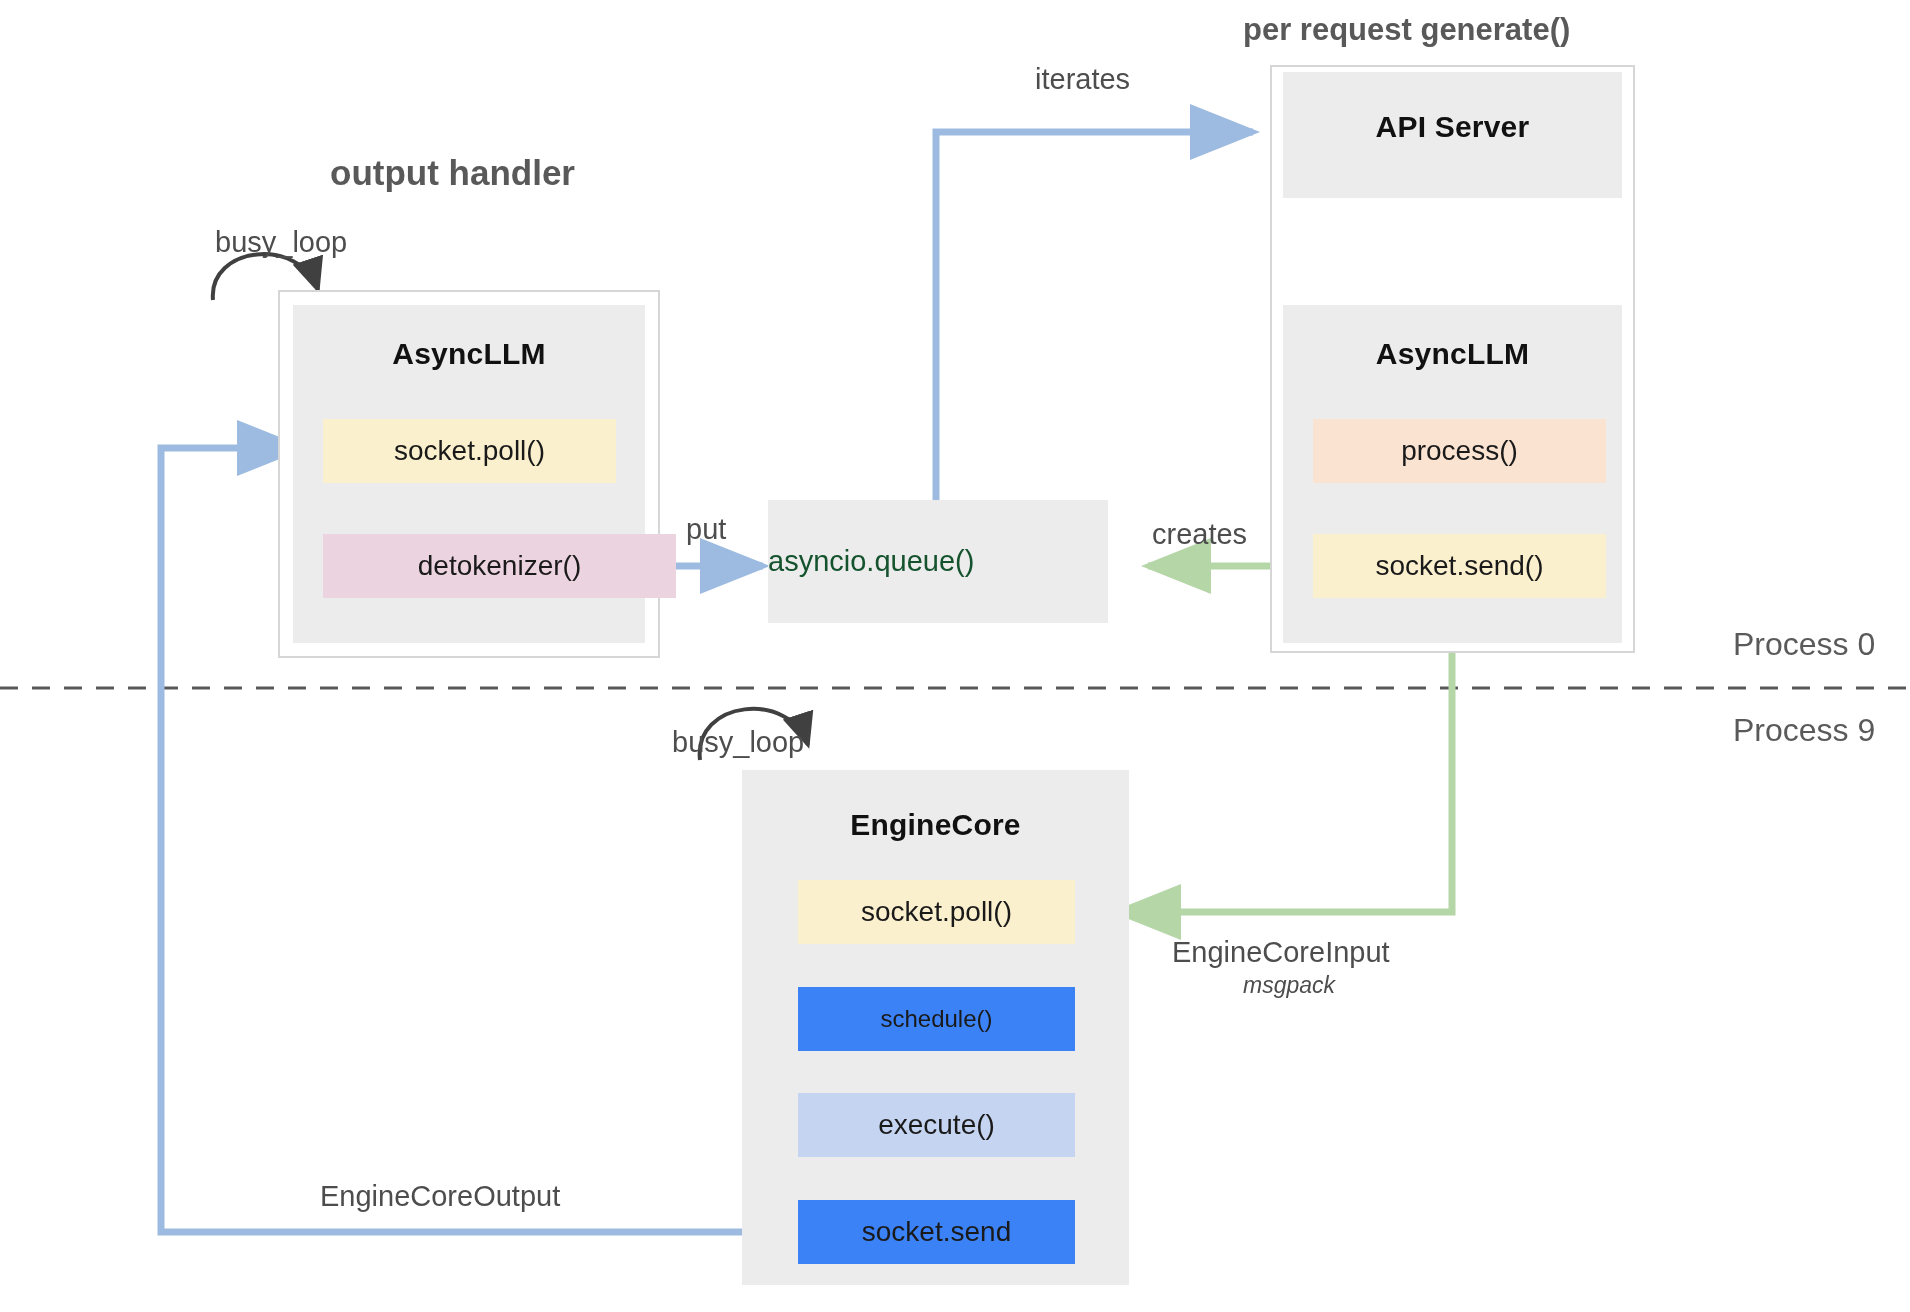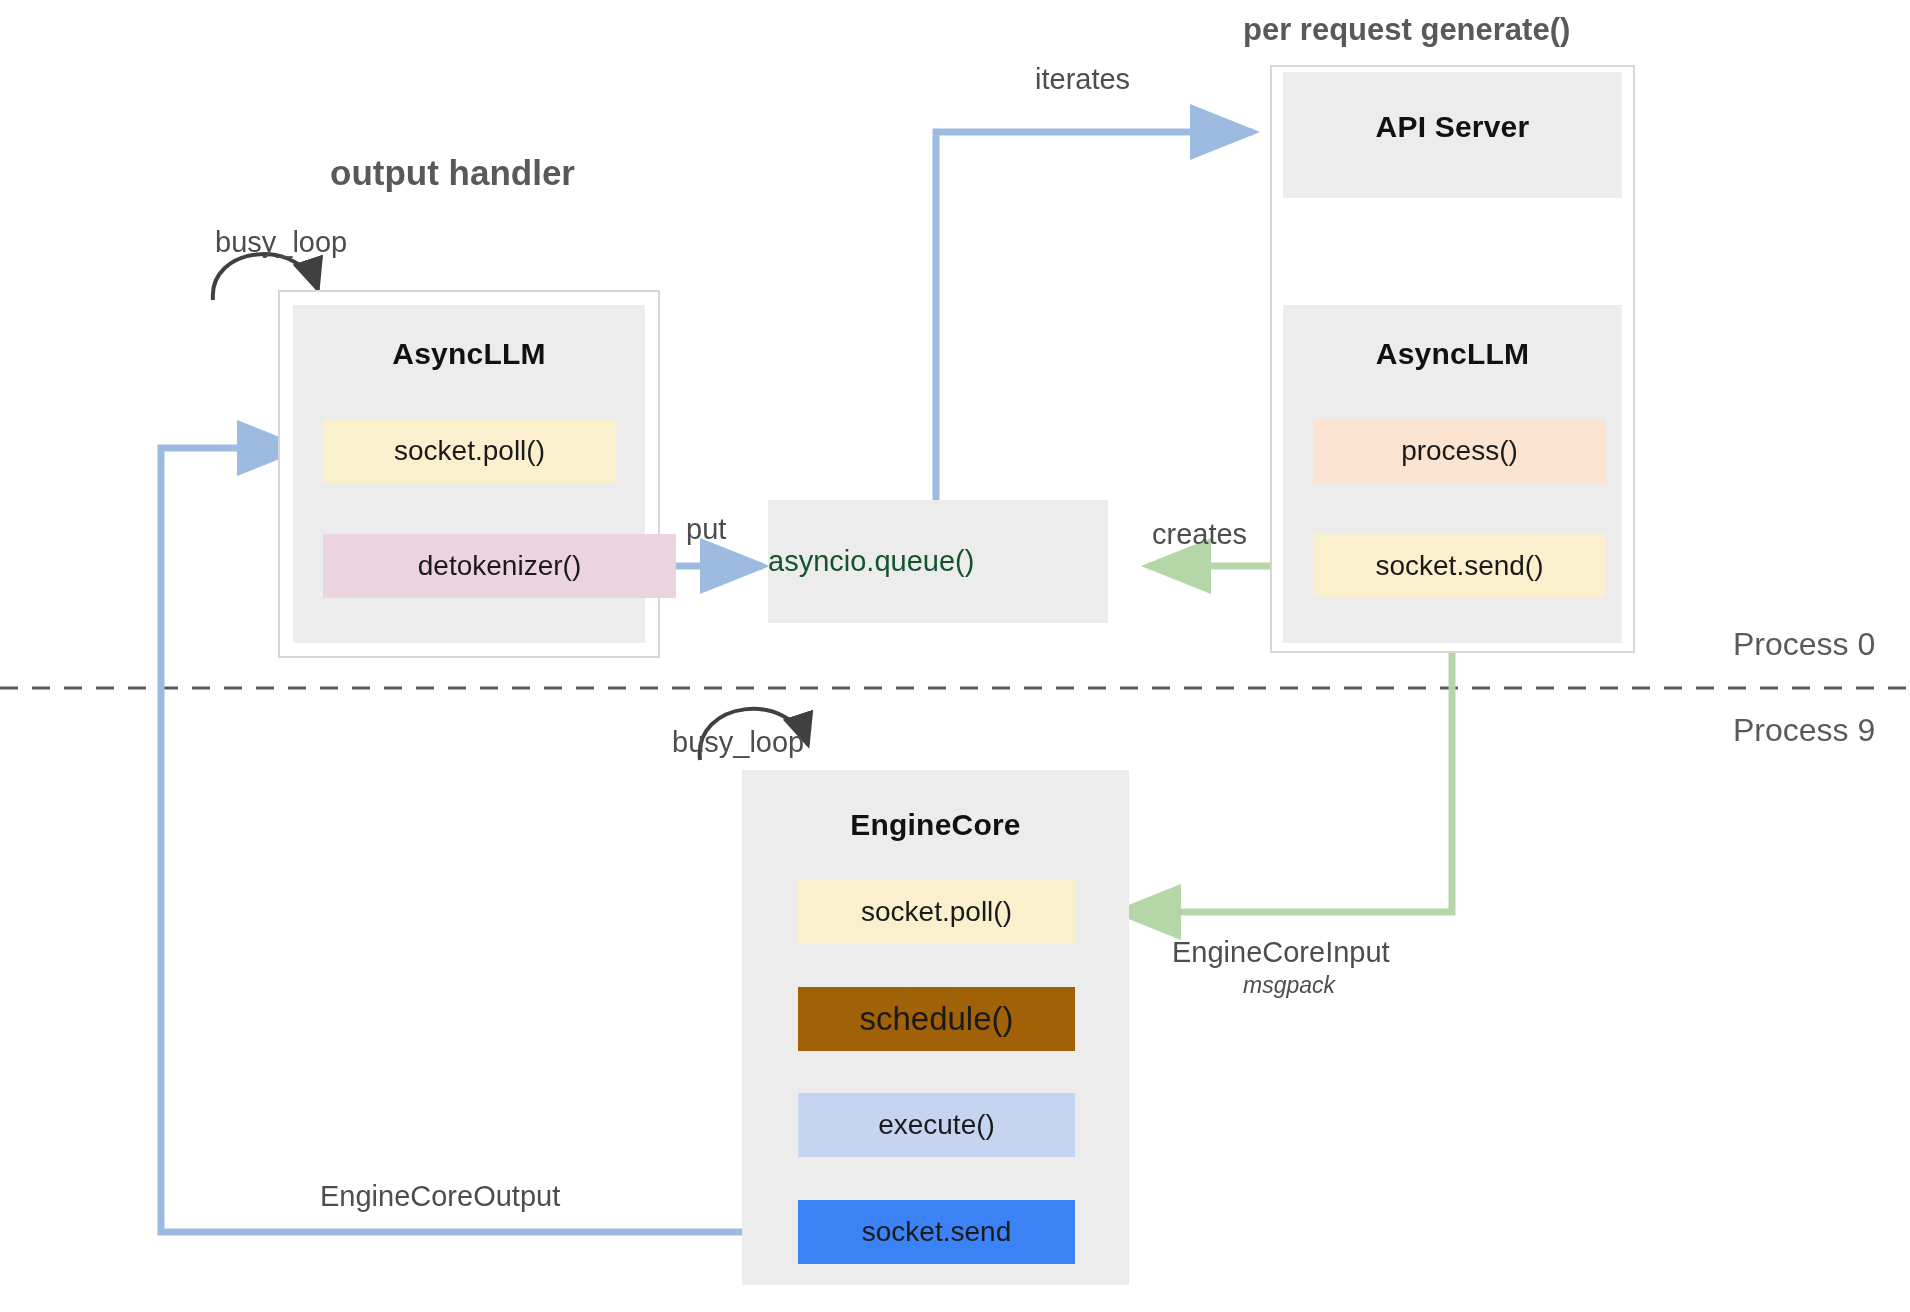--- a/index.html
+++ b/index.html
@@ -170,21 +170,21 @@
   <div class="edge-label" style="left:1035px; top:63px; font-size:29px;">iterates</div>
 
   <div class="grey-panel" style="left:742px; top:770px; width:387px; height:515px;">
     <div class="panel-title" style="top:38px; font-size:30px;">EngineCore</div>
   </div>
 
   <div class="sub-box" style="left:798px; top:880px; width:277px; height:64px; background:#fbf0cd; font-size:28px;">
     <span>socket.poll()</span>
   </div>
 
-  <div class="sub-box" style="left:798px; top:987px; width:277px; height:64px; background:#a16207; font-size:33px;">
+  <div class="sub-box" style="left:798px; top:987px; width:277px; height:64px; background:#3b82f6; font-size:24px;">
     <span>schedule()</span>
   </div>
 
   <div class="sub-box" style="left:798px; top:1093px; width:277px; height:64px; background:#c5d4f0; font-size:28px;">
     <span>execute()</span>
   </div>
 
   <div class="sub-box" style="left:798px; top:1200px; width:277px; height:64px; background:#3b82f6; font-size:28px;">
     <span>socket.send</span>
   </div>

